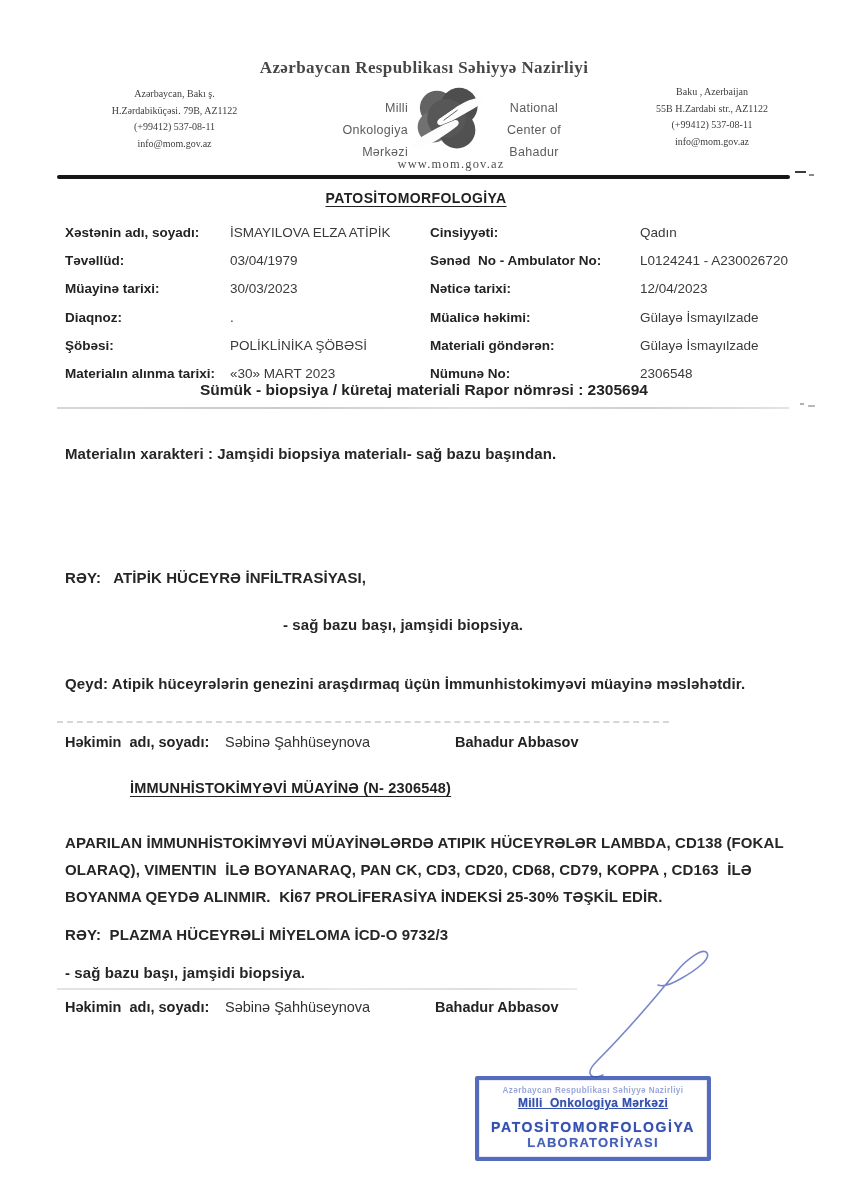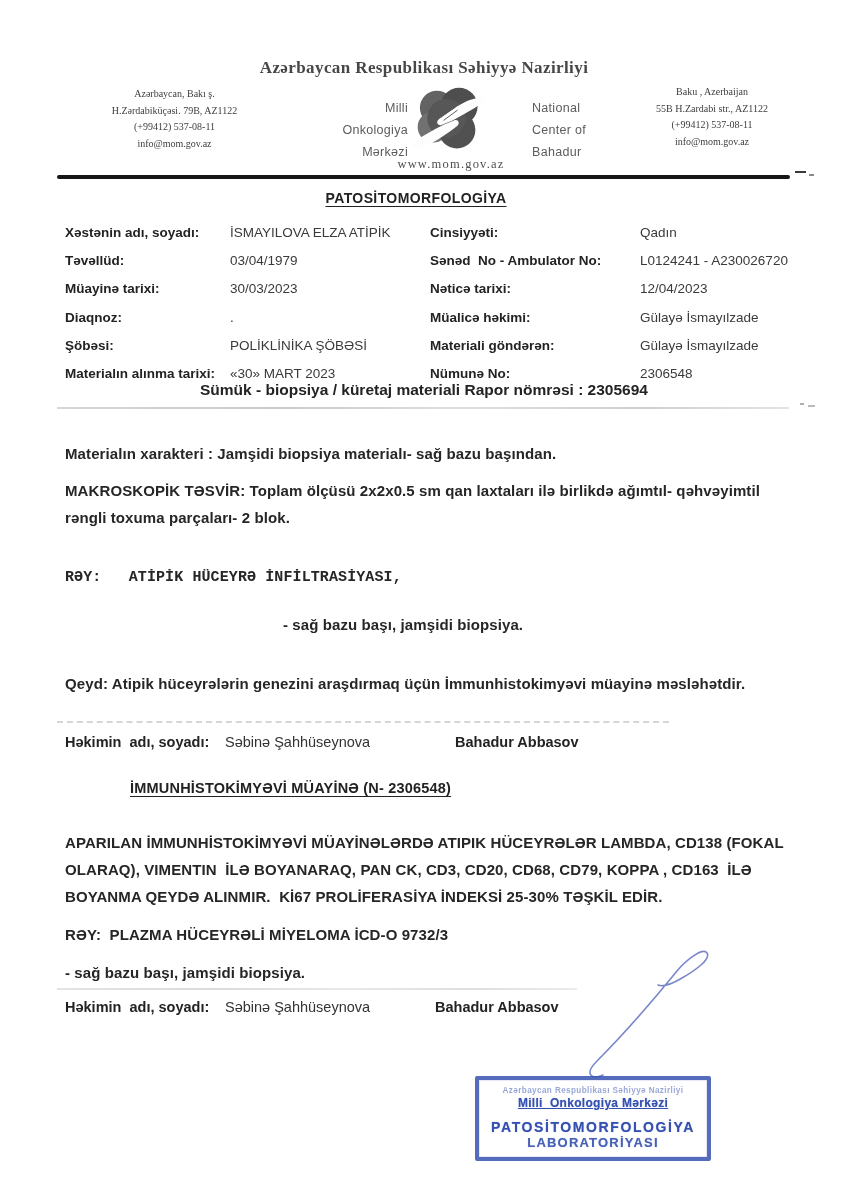--- a/index.html
+++ b/index.html
@@ -12,21 +12,21 @@
   .pre{white-space:pre-wrap;}
 
   
   .ministry{top:58px;left:0;width:848px;text-align:center;font-size:17px;font-weight:600;
     color:#474747;letter-spacing:.4px;}
   .contact{font-size:10px;line-height:16.5px;color:#3d3d3d;text-align:center;}
   .contact-left{top:86px;left:62px;width:225px;}
   .contact-right{top:84px;left:602px;width:220px;}
   .orgcol{top:97px;font-size:12.5px;line-height:22px;color:#5c5c5c;letter-spacing:.3px;}
   .org-az{left:318px;width:90px;text-align:right;}
-  .org-en{left:484px;width:100px;text-align:left;margin-left:48px;}
+  .org-en{left:484px;width:100px;text-align:center;}
   .logo{left:411px;top:84px;width:74px;height:78px;}
   .website{top:157px;left:318px;width:266px;text-align:center;font-size:12.5px;
     letter-spacing:1.2px;color:#4f4f4f;}
   .rule-thick{top:175px;left:57px;width:733px;height:3.5px;background:#161616;border-radius:2px;}
   .artifact{background:#3a3a3a;height:2px;}
 
   
   .sec-title{top:190px;left:0;width:832px;text-align:center;font-weight:bold;font-size:14px;
     letter-spacing:.4px;color:#222;text-decoration:underline;text-underline-offset:3px;}
 
@@ -162,24 +162,22 @@
     <span class="fvalue c4">2306548</span>
   </div>
 
   <div class="abs report-line">Sümük - biopsiya / küretaj materiali Rapor nömrəsi : 2305694</div>
   <div class="abs rule-faint" style="top:407px;left:57px;width:732px;"></div>
   <div class="abs artifact" style="left:800px;top:403px;width:4px;opacity:.4;"></div>
   <div class="abs artifact" style="left:808px;top:405px;width:7px;opacity:.35;"></div>
 
   <div class="abs para pre" style="top:440px;">Materialın xarakteri : Jamşidi biopsiya materialı- sağ bazu başından.</div>
 
-  <div class="abs para pre" style="top:477px;">MAKROSKOPİK TƏSVİR: Toplam ölçüsü 2x2x0.5 sm qan laxtaları ilə birlikdə ağımtıl- qəhvəyimtil
-rəngli toxuma parçaları- 2 blok.</div>
-
-  <div class="abs para pre" style="top:564px;font-family:Liberation Mono, monospace;">RƏY:   ATİPİK HÜCEYRƏ İNFİLTRASİYASI,</div>
+
+  <div class="abs para pre" style="top:564px;">RƏY:   ATİPİK HÜCEYRƏ İNFİLTRASİYASI,</div>
   <div class="abs para pre" style="top:611px;left:283px;width:420px;">- sağ bazu başı, jamşidi biopsiya.</div>
 
   <div class="abs para pre" style="top:670px;">Qeyd: Atipik hüceyrələrin genezini araşdırmaq üçün İmmunhistokimyəvi müayinə məsləhətdir.</div>
 
   <div class="abs rule-dotted" style="top:721px;left:57px;width:612px;"></div>
 
   <div class="abs docrow" style="top:734px;left:0;width:848px;height:20px;">
     <span class="doc-label">Həkimin  adı, soyadı:</span>
     <span class="doc-n1">Səbinə Şahhüseynova</span>
     <span class="doc-n2" style="left:455px;">Bahadur Abbasov</span>

